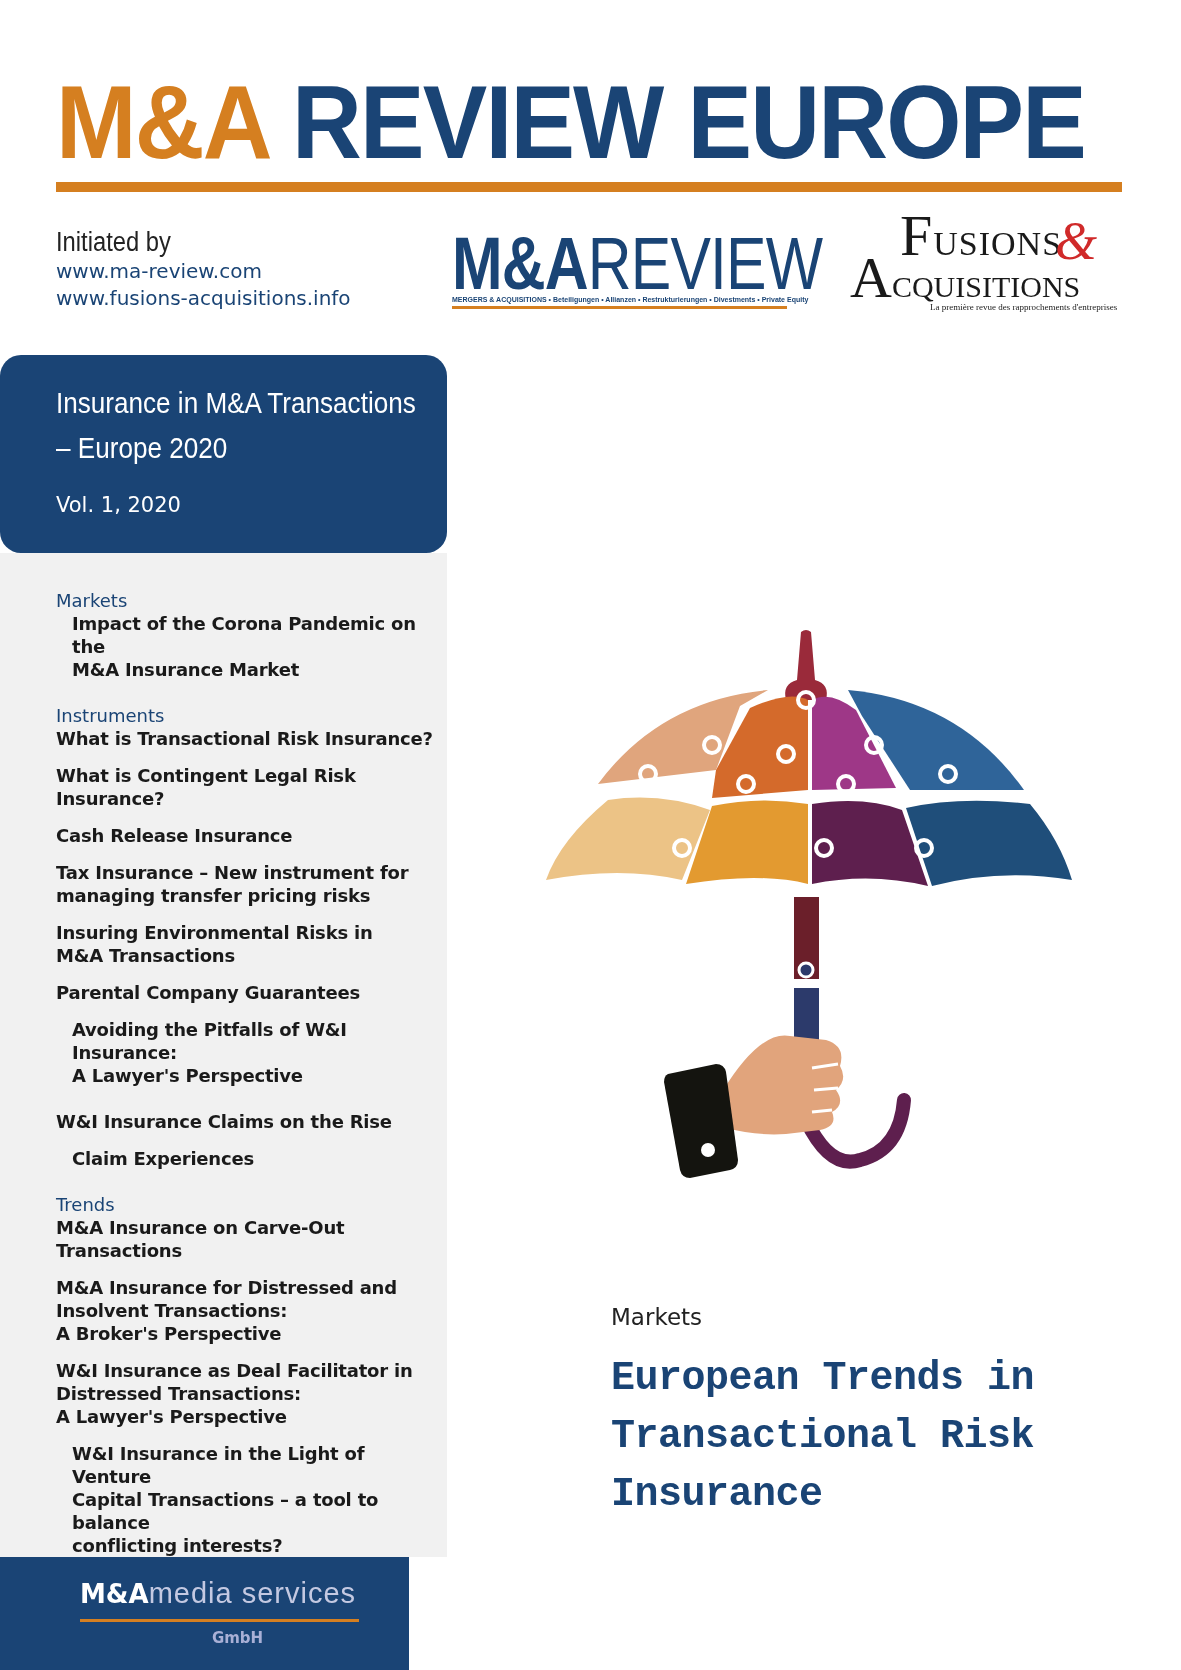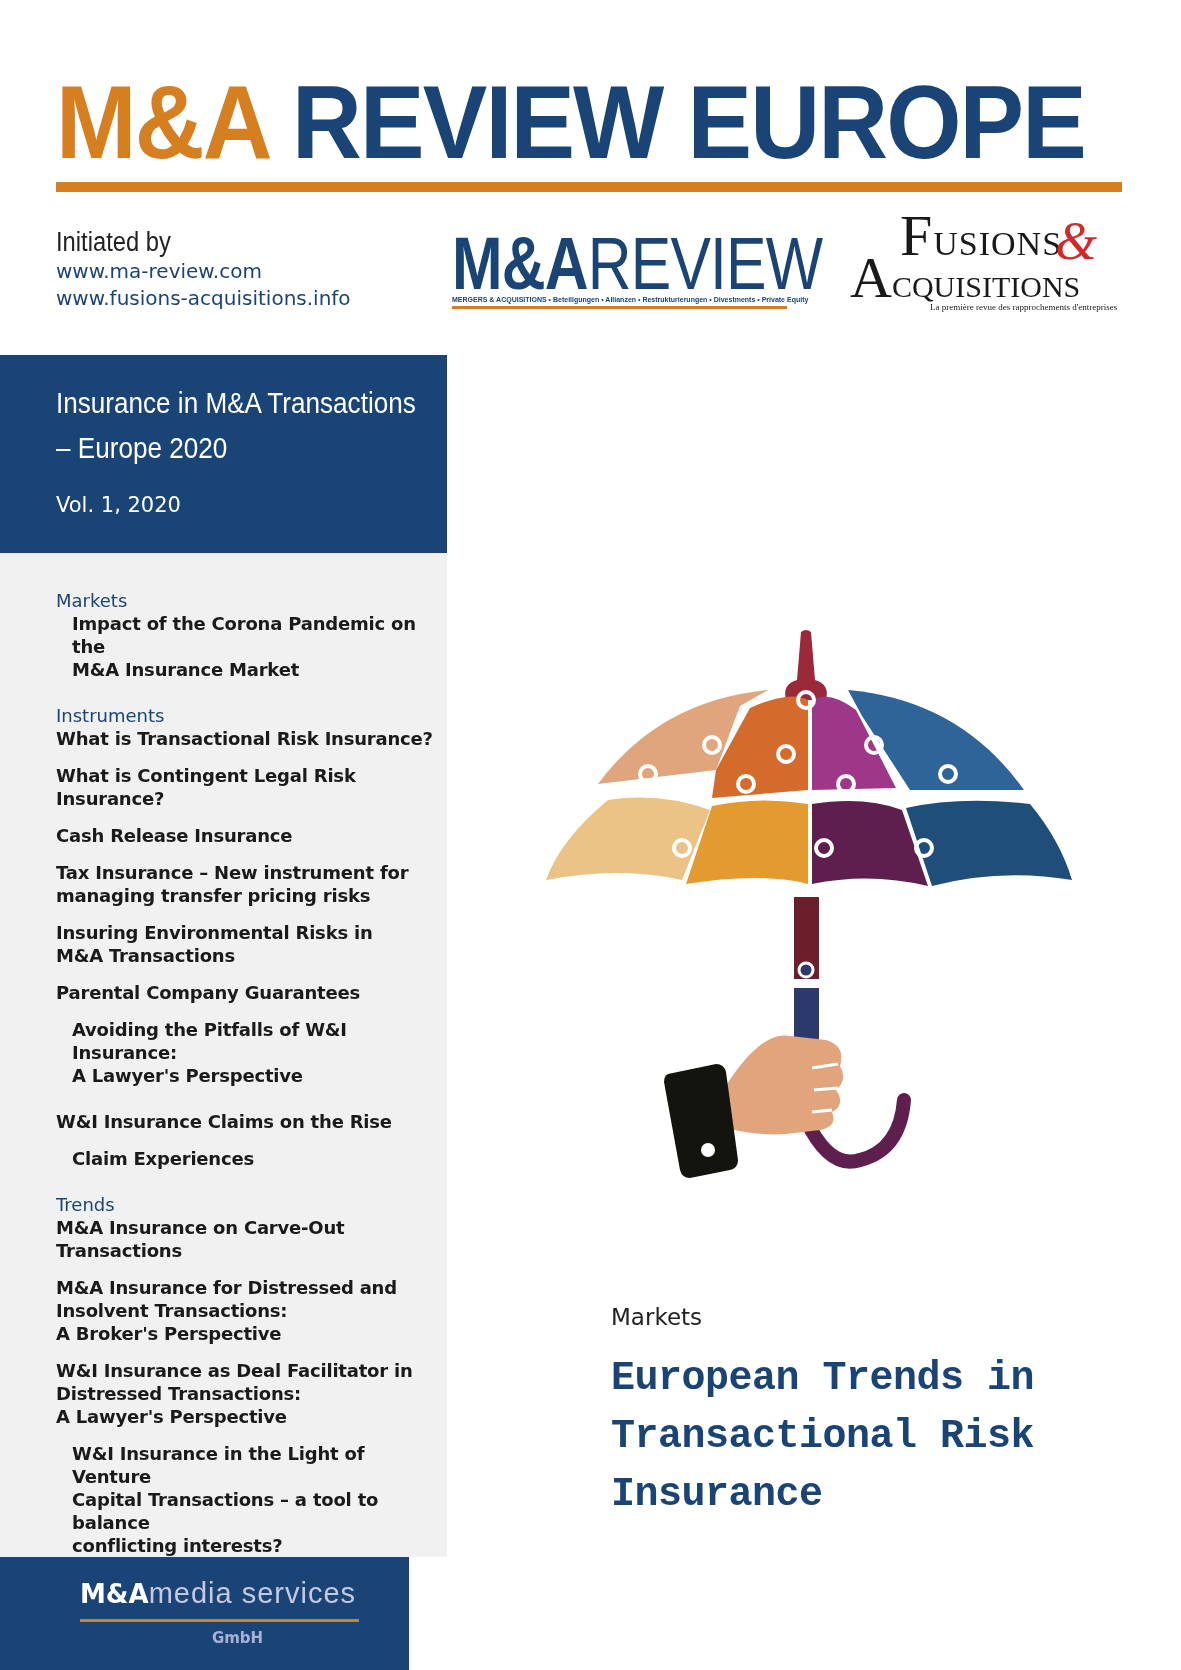--- a/index.html
+++ b/index.html
@@ -25,21 +25,21 @@
   .logo-ma .sub { position:absolute; left:0; top:68px; font-family:"Liberation Sans", sans-serif; font-size:7px;
     color:#1a4475; white-space:nowrap; font-weight:bold; }
   .logo-ma .subrule { position:absolute; left:0; top:78px; width:335px; height:3px; background:#d57f20; }
 
   .logo-fa { position:absolute; left:850px; top:212px; width:280px; height:100px; font-family:"Liberation Serif", serif; color:#1a1a1a; }
   .logo-fa .l1 { position:absolute; left:50px; top:0; font-size:44px; line-height:48px; white-space:nowrap; letter-spacing:1px; }
   .logo-fa .l2 { position:absolute; left:0; top:42px; font-size:44px; line-height:48px; white-space:nowrap; letter-spacing:0; }
   .logo-fa .amp { position:absolute; left:205px; top:2px; font-size:54px; color:#d02a2a; font-style:italic; line-height:54px; }
   .logo-fa .tag { position:absolute; left:80px; top:90px; font-size:9px; white-space:nowrap; }
 
-  .sidebar-header { position:absolute; left:0; top:355px; width:447px; height:198px; background:#1a4475; color:#fff; }
+  .sidebar-header { position:absolute; left:0; top:355px; width:447px; height:198px; background:#1a4475; color:#fff;border-radius:21px; }
   .sidebar-header .title { position:absolute; left:56px; top:26px; font-family:"Liberation Sans", sans-serif; font-size:29px; line-height:45px;
     transform:scaleX(0.9); transform-origin:left; white-space:nowrap; }
   .sidebar-header .vol { position:absolute; left:56px; top:138px; font-size:21px; }
 
   .sidebar-toc { position:absolute; left:0; top:553px; width:447px; height:1004px; background:#f1f1f1; }
   .toc { position:absolute; left:56px; top:36px; width:390px; }
   .toc .section { margin-bottom:23px; }
   .toc .section-label { font-size:18px; color:#1a4475; line-height:23px; }
   .toc .item { font-size:18px; color:#1a1a1a; font-weight:bold; line-height:23px; margin-bottom:14px; letter-spacing:-0.2px; white-space:pre-line; }
   .toc .item:last-child { margin-bottom:0;margin-left:16px; }

